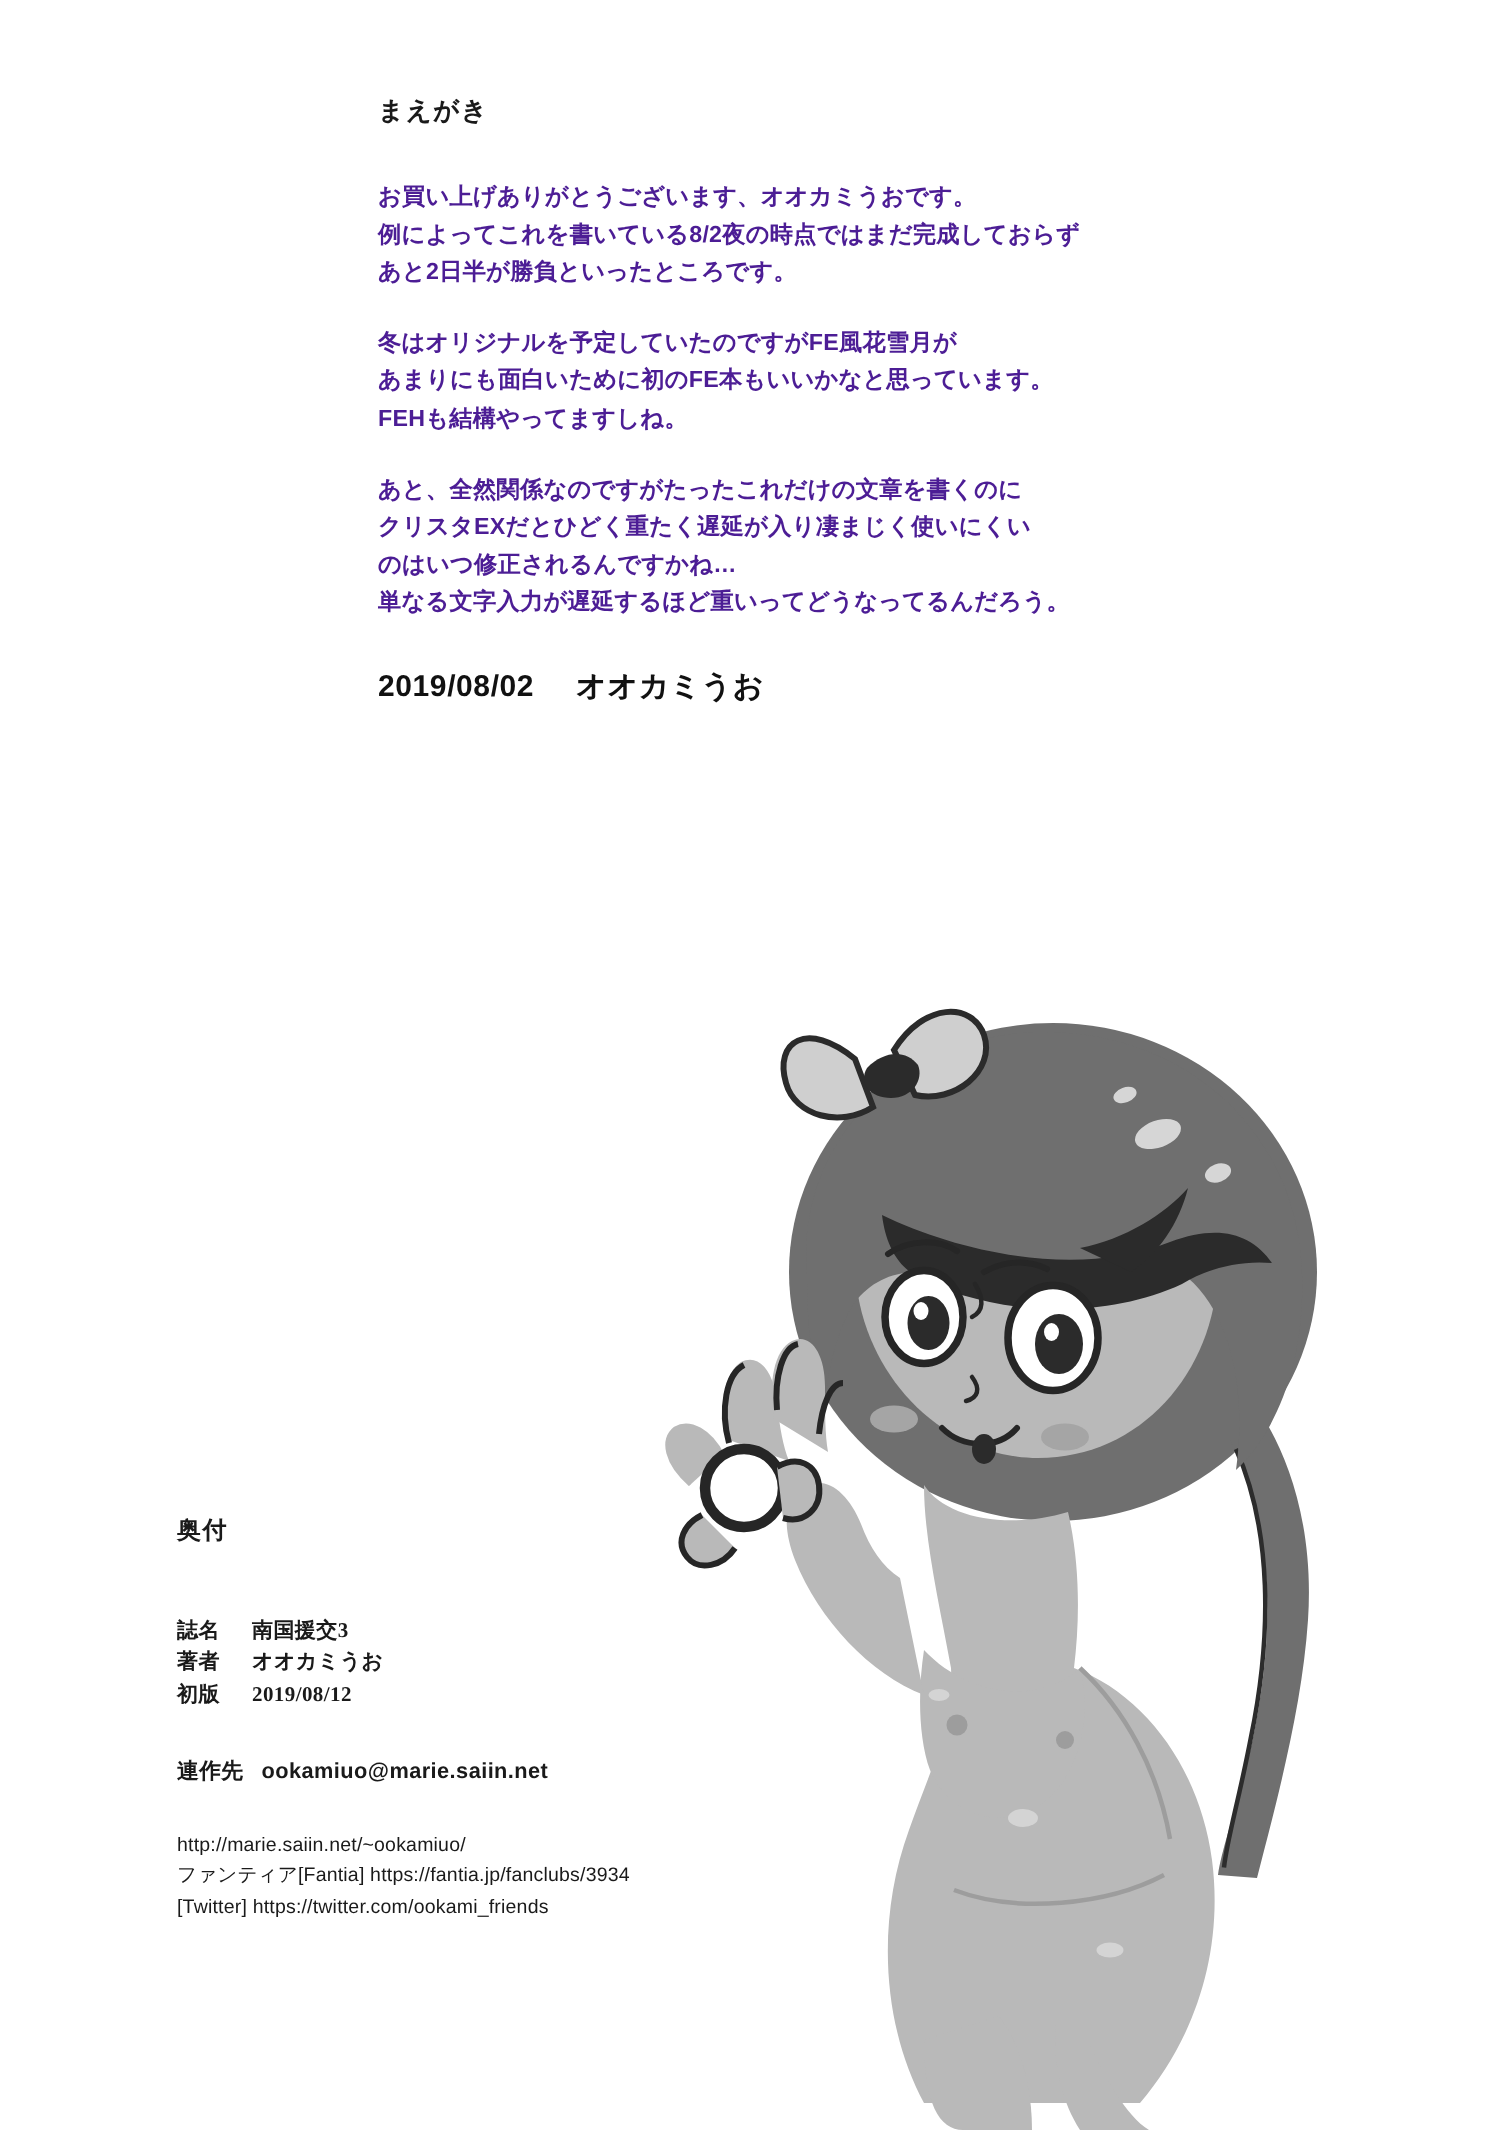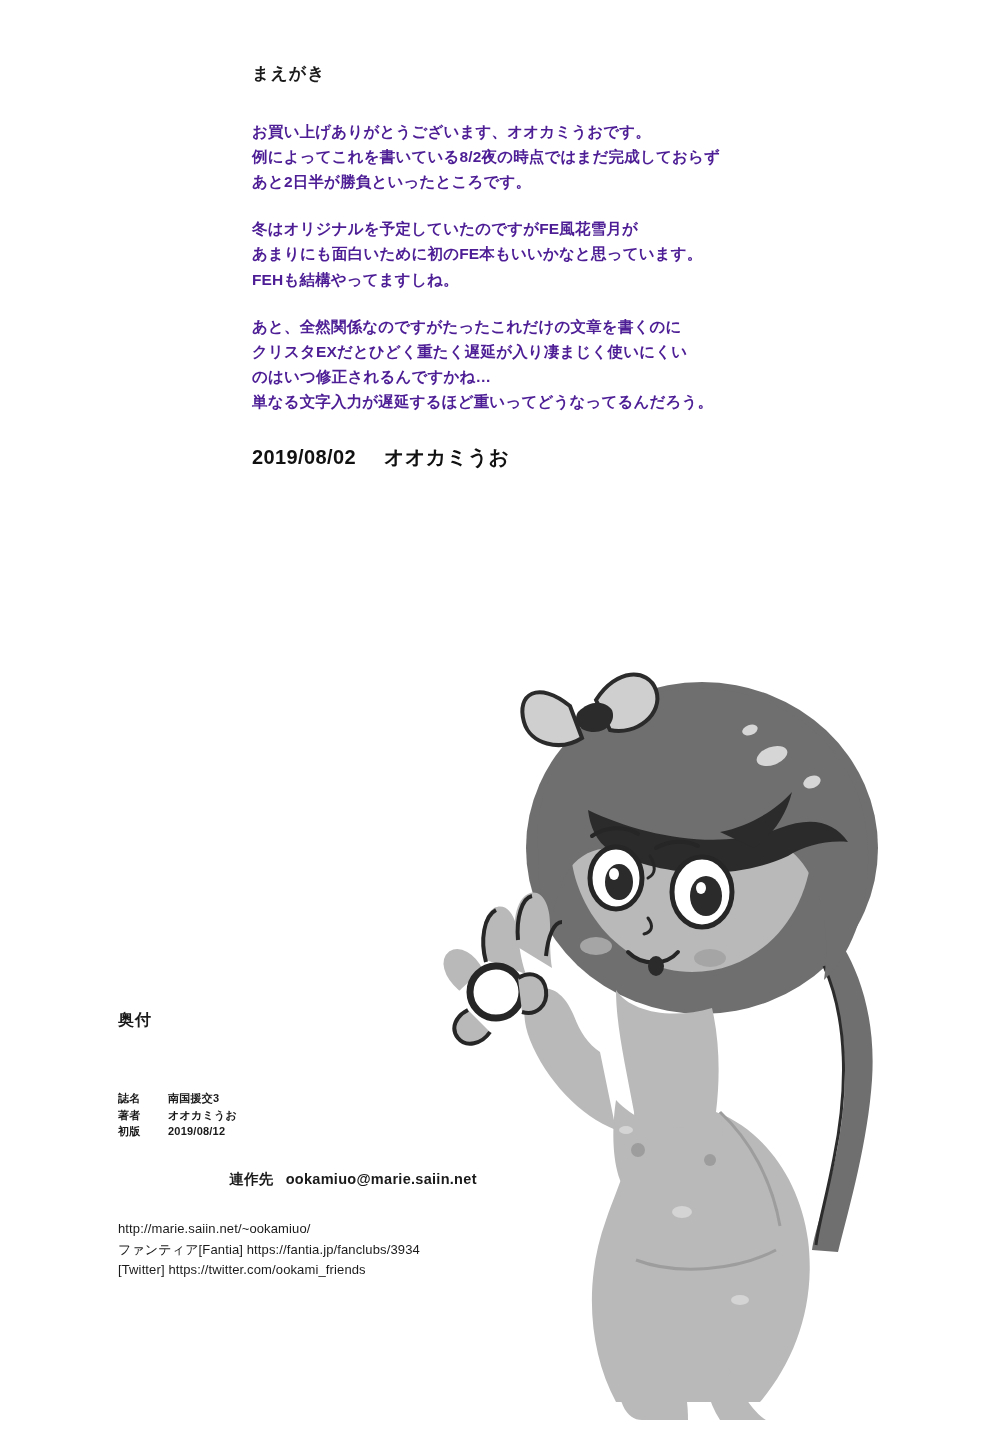--- a/index.html
+++ b/index.html
@@ -64,41 +64,41 @@
   .colophon {
     position: absolute;
     left: 118px;
     top: 1010px;
     width: 470px;
   }
   .colophon-title {
     font-size: 16px;
     font-weight: 700;
     letter-spacing: 0.06em;
-    margin-bottom: 59px;
+    margin-bottom: 46px;
   }
   .colophon-row {
-    font-size: 11px;
+    font-size: 14px;
     font-weight: 700;
     line-height: 1.52;
     letter-spacing: 0.02em;
+    font-family: Liberation Serif, serif;
   }
   .colophon-row .lbl {
     display: inline-block;
     min-width: 42px;
   }
   .colophon-row .val {
     margin-left: 8px;
   }
   .contact {
     margin-top: 30px;
     font-size: 14.5px;
     font-weight: 700;
     letter-spacing: 0.02em;
-    text-align: center;
   }
   .contact .val {
     margin-left: 12px;
   }
   .links {
     margin-top: 30px;
     font-size: 13px;
     line-height: 1.58;
     letter-spacing: 0.01em;
     font-weight: 400;

